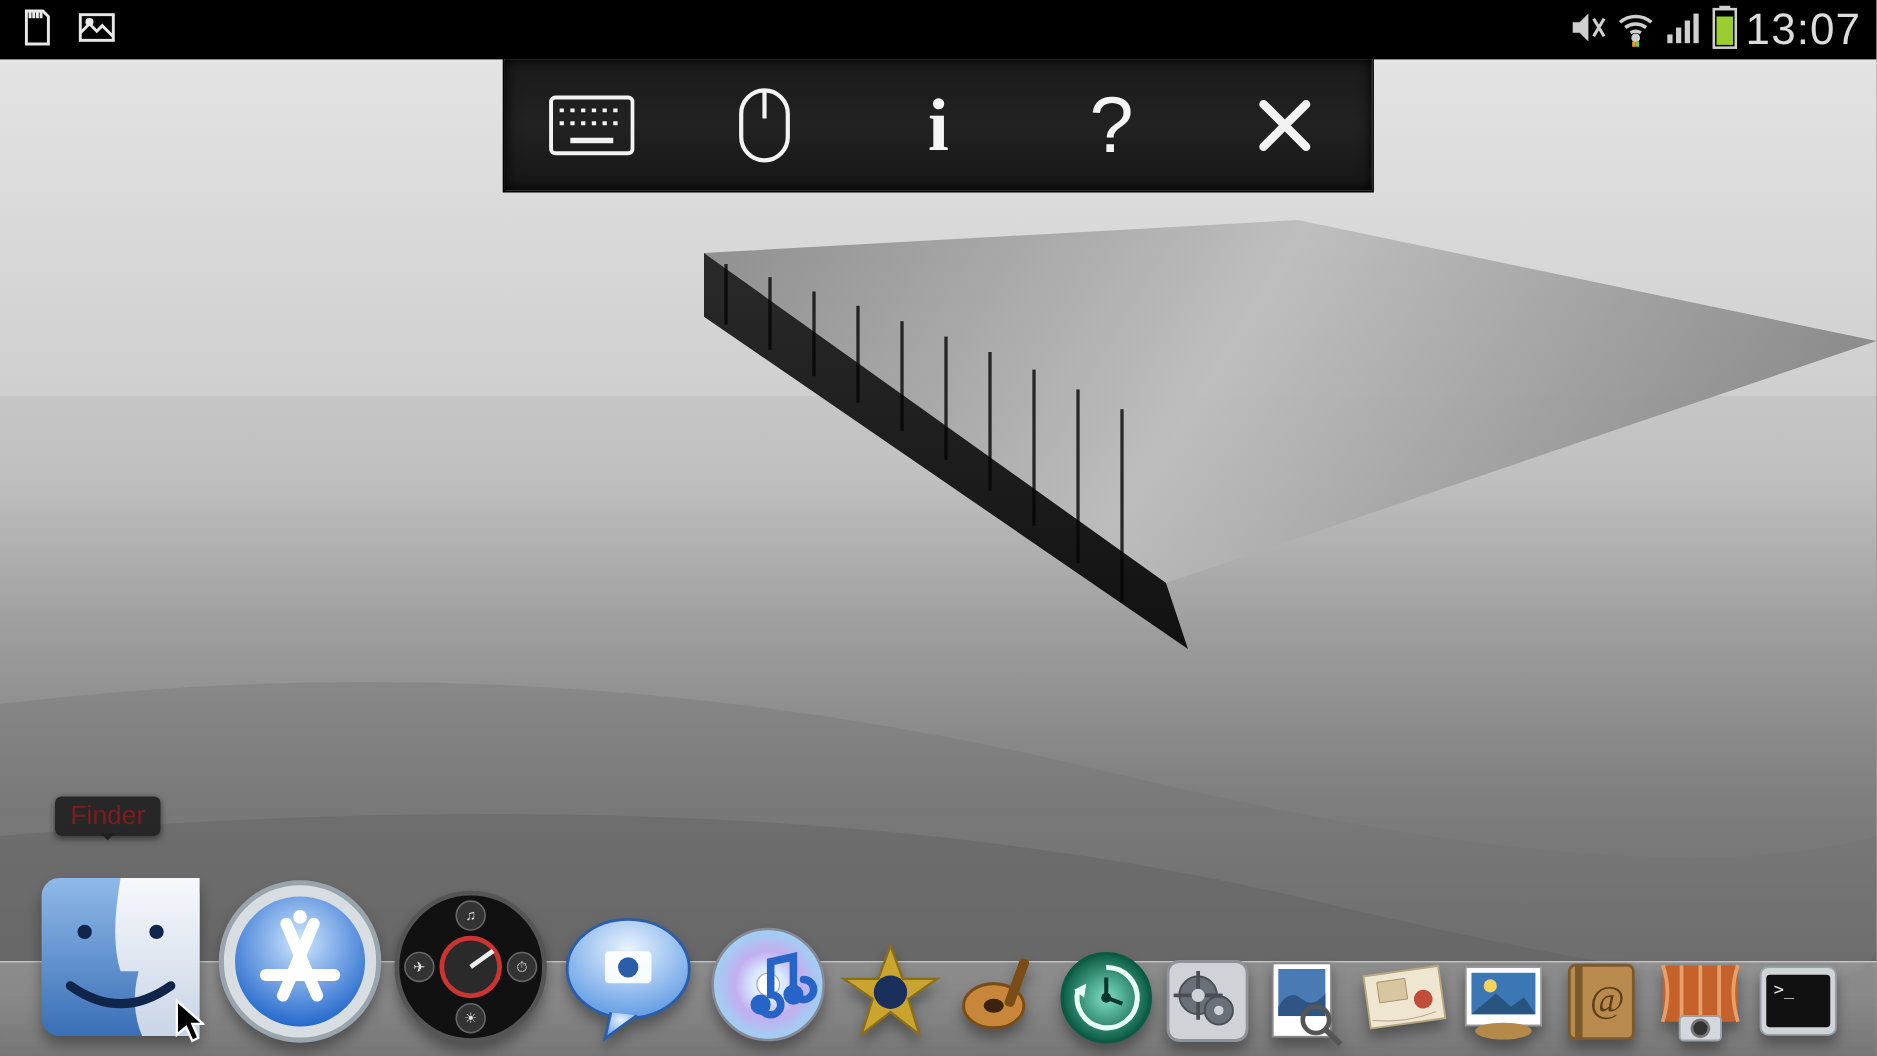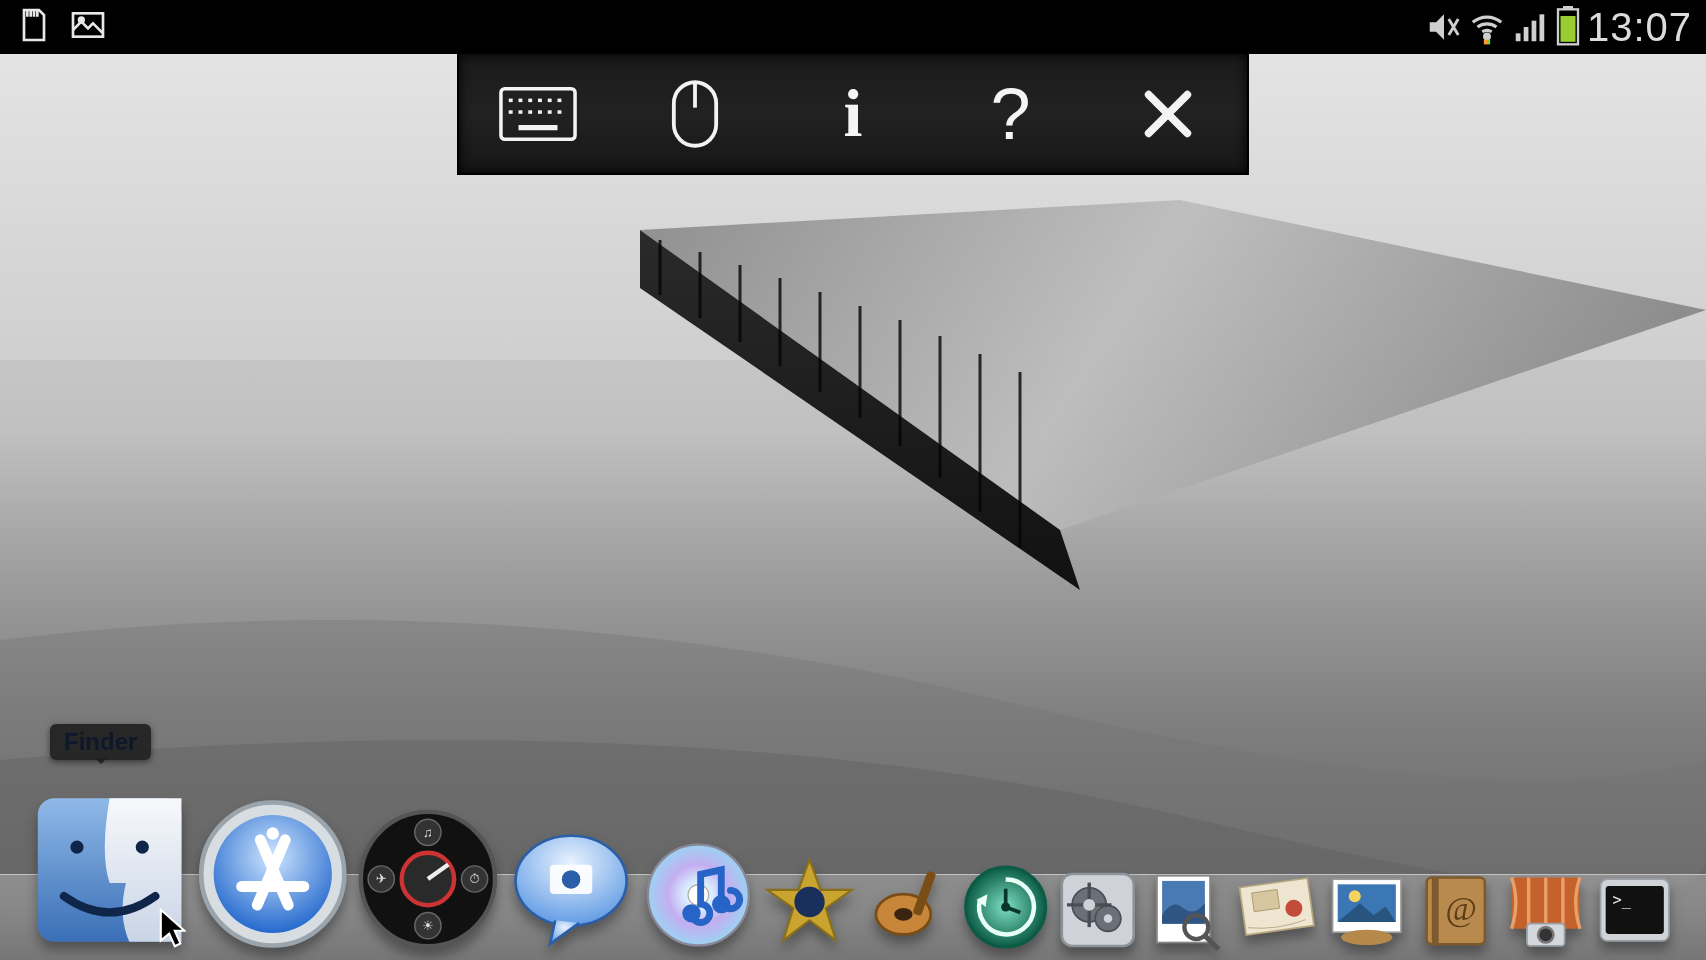--- a/index.html
+++ b/index.html
@@ -20,21 +20,21 @@
   .wallpaper svg { position:absolute; inset:0; }
 
   
   .status-bar {
     position: absolute; top: 0; left: 0; right: 0; height: 54px;
     background: #000;
     display: flex; align-items: center; justify-content: space-between;
     padding: 0 14px; color: #e8e8e8;
   }
   .status-left, .status-right { display: flex; align-items: center; gap: 14px; }
-  .status-right { gap: 5px; align-items: flex-end; }
+  .status-right { gap: 5px; }
   .clock { font-size: 40px; letter-spacing: 1px; font-weight: 300; color: #dcdcdc; }
 
   
   .remote-toolbar {
     position: absolute; top: 54px; left: 50%; transform: translateX(-50%);
     width: 790px; height: 120px;
     background: linear-gradient(#1a1a1a,#222 50%,#161616);
     border: 1px solid #000;
     border-top: none;
     box-shadow: 0 0 0 1px #000, inset 0 0 12px #000;
@@ -42,25 +42,24 @@
     color: #f4f4f4;
   }
   .remote-toolbar .tbtn {
     width: 120px; height: 100%; display:flex; align-items:center; justify-content:center;
     cursor: pointer;
   }
 
   
   .dock-tooltip {
     position: absolute; left: 50px; bottom: 200px;
-    background: rgba(30,30,30,.9); color: #0f172a;
+    background: rgba(30,30,30,.9); color: #7f1d1d;
     border-radius: 6px;
     padding: 4px 14px; font-size: 24px;
     box-shadow: 0 2px 6px rgba(0,0,0,.5);
-    font-weight: bold;
   }
   .dock-tooltip::after{
     content:""; position:absolute; left:50%; transform:translateX(-50%);
     bottom:-10px; border:6px solid transparent; border-top-color: rgba(30,30,30,.9);
   }
 
   
   .cursor {
     position: absolute; left: 158px; bottom: 10px; width: 28px; height: 44px;
     z-index: 50;

